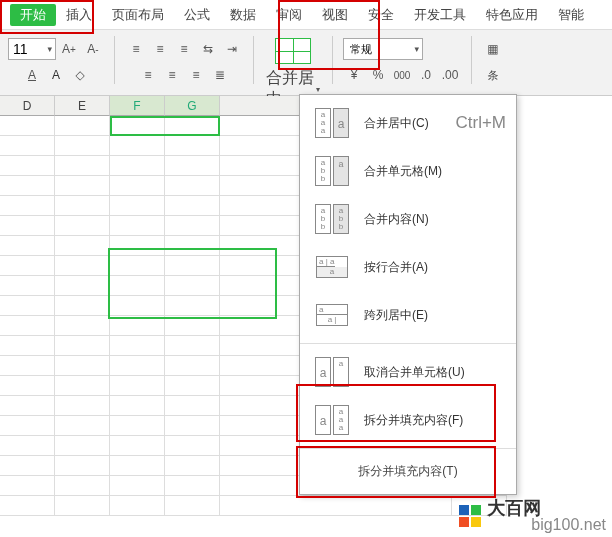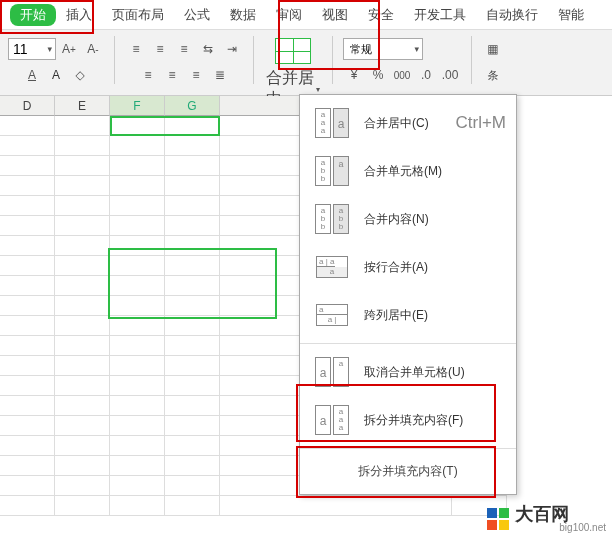--- a/index.html
+++ b/index.html
@@ -21,21 +21,21 @@
     }
     .tab {
       padding: 4px 10px;
       color: #444;
       cursor: pointer;
       font-size: 13px;
     }
     .tab.active {
       background: #2dbd45;
       color: #fff;
-      border-radius: 8px;
+      border-radius: 2px;
       padding: 2px 10px;
       margin-left: 10px;
     }
     .red-box {
       position: absolute;
       border: 2px solid #d40000;
       pointer-events: none;
       z-index: 50;
     }
     .toolbar {
@@ -182,41 +182,41 @@
     }
     .watermark {
       position: absolute;
       right: 6px; bottom: 4px;
       display: flex; align-items: center; gap: 6px;
       z-index: 60;
     }
     .wm-logo { display: flex; gap: 2px; }
     .wm-sq { width: 10px; height: 10px; }
     .wm-text { font-size: 18px; font-weight: bold; color: #333; }
-    .wm-sub { font-size: 10px; color: #888; padding-left: 44px; }
+    .wm-sub { font-size: 16px; color: #888; padding-left: 44px; }
   </style>
 </head>
 <body>
 
 <div class="red-box" style="top:0;left:0;width:94px;height:34px;"></div>
 <div class="red-box" style="top:26;left:278px;width:102px;height:70px;"></div>
 <div class="red-box" style="top:384px;left:296px;width:200px;height:58px;"></div>
 <div class="red-box" style="top:446px;left:296px;width:200px;height:52px;"></div>
 
 <div class="tab-bar">
   <span class="tab active">开始</span>
   <span class="tab">插入</span>
   <span class="tab">页面布局</span>
   <span class="tab">公式</span>
   <span class="tab">数据</span>
   <span class="tab">审阅</span>
   <span class="tab">视图</span>
   <span class="tab">安全</span>
   <span class="tab">开发工具</span>
-  <span class="tab">自动换行</span>
+  <span class="tab">特色应用</span>
   <span class="tab">智能</span>
 </div>
 
 <div class="toolbar">
   <div class="tgroup">
     <div class="trow">
       <div class="font-size-sel">11</div>
       <span class="tbtn">A<sup>+</sup></span>
       <span class="tbtn">A<sup>-</sup></span>
     </div>

